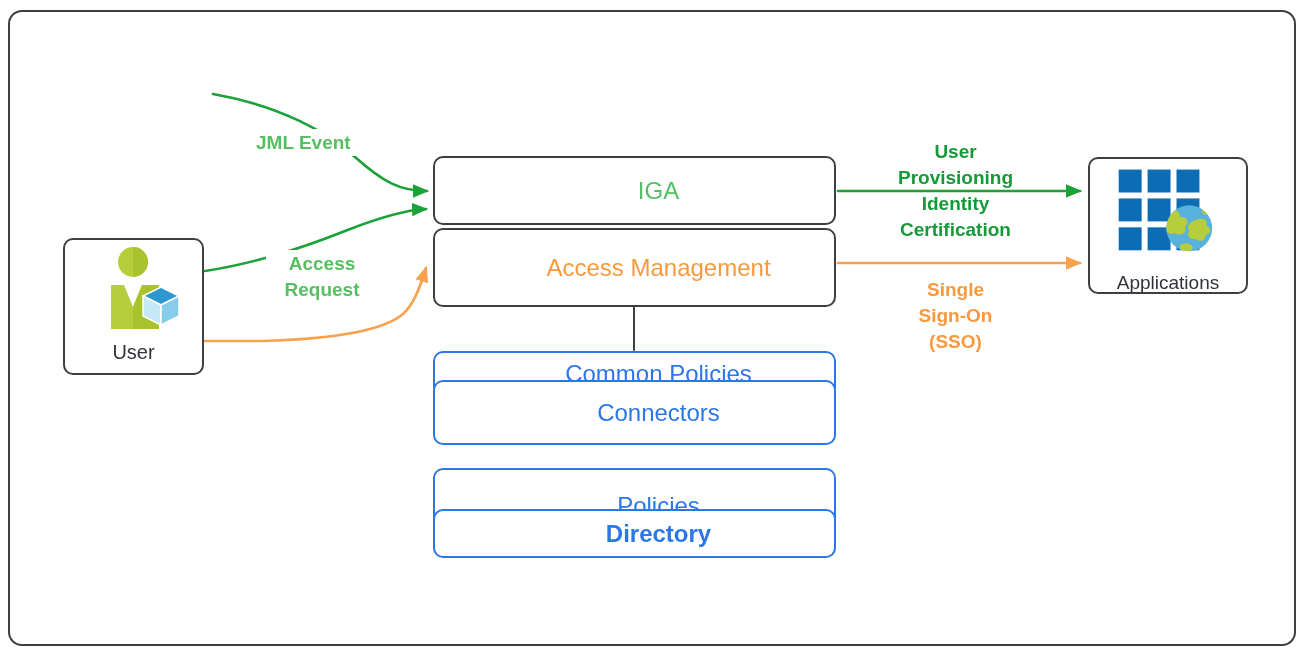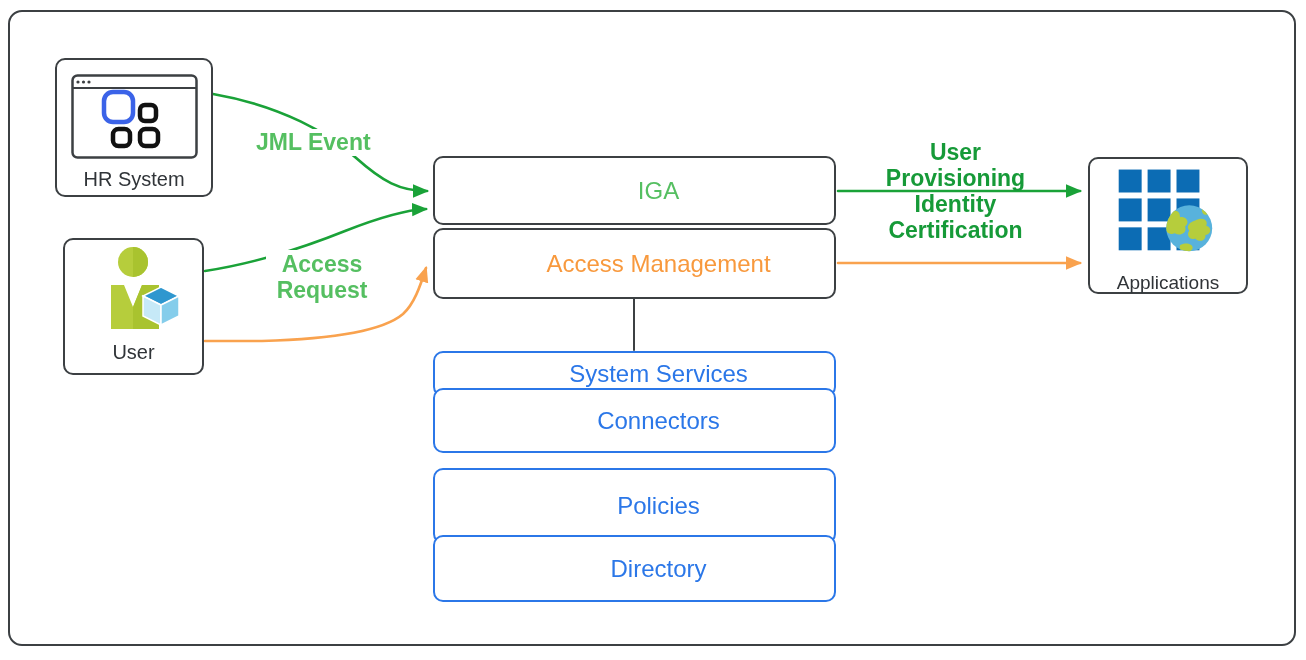--- a/index.html
+++ b/index.html
@@ -31,21 +31,21 @@
     box-sizing:border-box;
     padding-left:48px;
   }
   .center-box.blue{border-color:var(--c-blue);}
   .center-label{font-size:24px;line-height:1;}
   .center-label.green{color:var(--c-green-label-light);}
   .center-label.orange{color:var(--c-orange);}
   .center-label.blue{color:var(--c-blue);}
 
   .edge-label{
-    position:absolute;z-index:3;font-weight:bold;font-size:23px;line-height:25px;
+    position:absolute;z-index:3;font-weight:bold;font-size:19px;line-height:25px;
     white-space:pre-line;
   }
   .edge-label.masked{background:#fff;padding:1px 4px;}
   .edge-label.green-light{color:var(--c-green-label-light);}
   .edge-label.green-dark{color:var(--c-green-label-dark);}
   .edge-label.orange{color:var(--c-orange);}
   .edge-label.centered{text-align:center;line-height:26px;}
 
   
   .win-stroke{fill:#fff;stroke:var(--c-outline-dark);stroke-width:2.5;}
@@ -79,66 +79,52 @@
       </marker>
     </defs>
     <path class="edge green" d="M213 94 C282 106 330 134 355 157 C383 182 400 191 427 191" marker-end="url(#ah-green)"></path>
     <path class="edge green" d="M205 271 C258 263 305 247 345 231 C378 218 404 210 426 209" marker-end="url(#ah-green)"></path>
     <path class="edge orange" d="M205 341 L262 341 C335 339 383 331 403 314 C414 304 420 287 426 268" marker-end="url(#ah-orange)"></path>
     <path class="edge green" d="M838 191 L1080 191" marker-end="url(#ah-green)"></path>
     <path class="edge orange" d="M838 263 L1080 263" marker-end="url(#ah-orange)"></path>
     <path class="edge dark" d="M634 299 L634 350"></path>
   </svg>
 
-  <div class="node" style="left:55px;top:58px;width:158px;height:139px;">
-    <svg width="127" height="85" viewBox="0 0 127 85" style="margin-top:14px;">
-      <rect class="win-stroke" x="1.5" y="1.5" width="124" height="82" rx="5"></rect>
-      <line class="win-line" x1="1.5" y1="14" x2="125.5" y2="14"></line>
-      <circle class="win-dot" cx="7" cy="8" r="1.6"></circle>
-      <circle class="win-dot" cx="12.5" cy="8" r="1.6"></circle>
-      <circle class="win-dot" cx="18" cy="8" r="1.6"></circle>
-      <rect class="sq-blue" x="33" y="18" width="29" height="30" rx="9"></rect>
-      <rect class="sq-black" x="69" y="31" width="16" height="16" rx="5"></rect>
-      <rect class="sq-black" x="42" y="55" width="17" height="17" rx="5.5"></rect>
-      <rect class="sq-black" x="69" y="55" width="18" height="17" rx="5.5"></rect>
-    </svg>
-    <div class="node-label" style="margin-top:10px;">HR System</div>
-  </div>
 
   <div class="node" style="left:63px;top:238px;width:141px;height:137px;">
     <svg width="92" height="88" viewBox="0 0 92 88" style="margin-top:6px;">
       <circle class="lime" cx="45" cy="16" r="15"></circle>
       <path class="lime-dark" d="M45 1 A15 15 0 0 1 45 31 Z"></path>
       <path class="lime" d="M23 39 L36 39 L45 61 L54 39 L71 39 L71 83 L23 83 Z"></path>
       <path class="lime-dark" d="M45 83 L45 61 L54 39 L71 39 L71 83 Z"></path>
       <path class="cube-top" d="M73 41 L91 50 L73 59 L55 50 Z"></path>
       <path class="cube-left" d="M55 50 L73 59 L73 79 L55 70 Z"></path>
       <path class="cube-right" d="M91 50 L73 59 L73 79 L91 70 Z"></path>
     </svg>
     <div class="node-label" style="margin-top:8px;">User</div>
   </div>
 
   <div class="center-box" style="left:433px;top:156px;width:403px;height:69px;">
     <div class="center-label green">IGA</div>
   </div>
 
-  <div class="center-box" style="left:433px;top:228px;width:403px;height:71px;">
+  <div class="center-box" style="left:433px;top:228px;width:403px;height:79px;">
     <div class="center-label orange">Access Management</div>
   </div>
 
   <div class="center-box blue" style="left:433px;top:351px;width:403px;height:46px;">
-    <div class="center-label blue">System Services</div>
+    <div class="center-label blue">Common Policies</div>
   </div>
-  <div class="center-box blue" style="left:433px;top:388px;width:403px;height:65px;">
+  <div class="center-box blue" style="left:433px;top:380px;width:403px;height:65px;">
     <div class="center-label blue">Connectors</div>
   </div>
   <div class="center-box blue" style="left:433px;top:468px;width:403px;height:76px;">
     <div class="center-label blue">Policies</div>
   </div>
-  <div class="center-box blue" style="left:433px;top:535px;width:403px;height:67px;">
+  <div class="center-box blue" style="left:433px;top:509px;width:403px;height:49px;font-weight:bold;">
     <div class="center-label blue">Directory</div>
   </div>
 
   <div class="node" style="left:1088px;top:157px;width:160px;height:137px;">
     <svg width="126" height="100" viewBox="0 0 126 100" style="margin-top:8px;">
       <g>
         <rect class="grid-sq" x="5" y="3" width="27" height="27"></rect>
         <rect class="grid-sq" x="39" y="3" width="27" height="27"></rect>
         <rect class="grid-sq" x="73" y="3" width="27" height="27"></rect>
         <rect class="grid-sq" x="5" y="37" width="27" height="27"></rect>
@@ -164,14 +150,17 @@
     <div class="node-label" style="margin-top:21px;font-size:19px;">Applications</div>
   </div>
 
   <div class="edge-label green-light masked" style="left:252px;top:129px;">JML Event</div>
   <div class="edge-label green-light masked centered" style="left:266px;top:214px;width:104px;margin-top:36px;">Access
 Request</div>
   <div class="edge-label green-dark centered" style="left:848px;top:139px;width:215px;">User
 Provisioning
 Identity
 Certification</div>
+  <div class="edge-label orange centered" style="left:848px;top:277px;width:215px;">Single
+Sign-On
+(SSO)</div>
 
 </div>
 
 </body></html>

